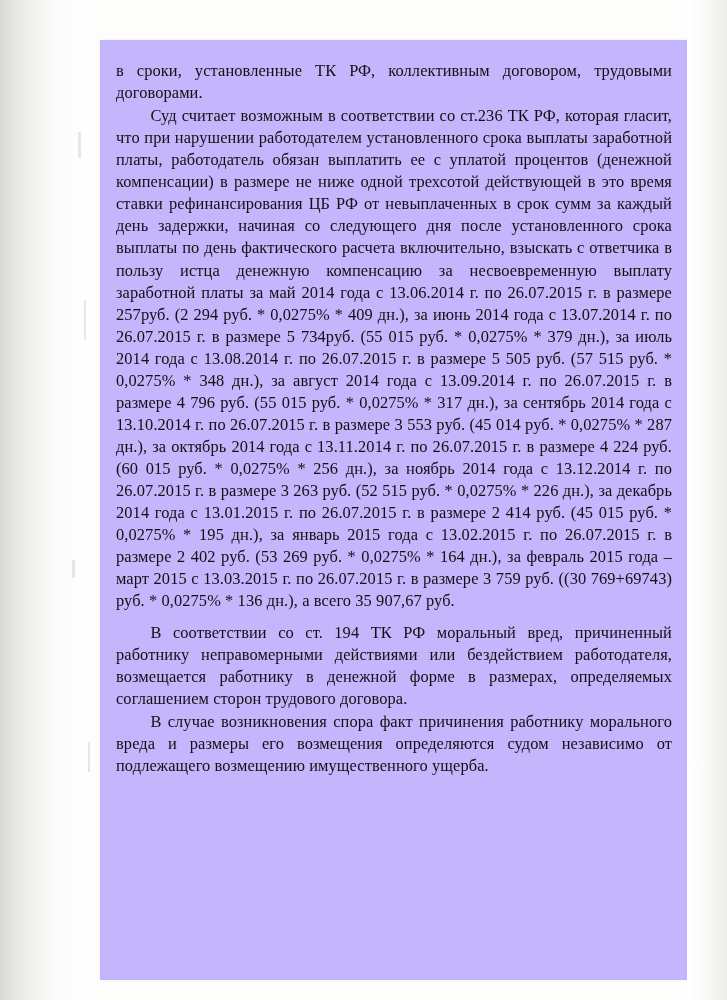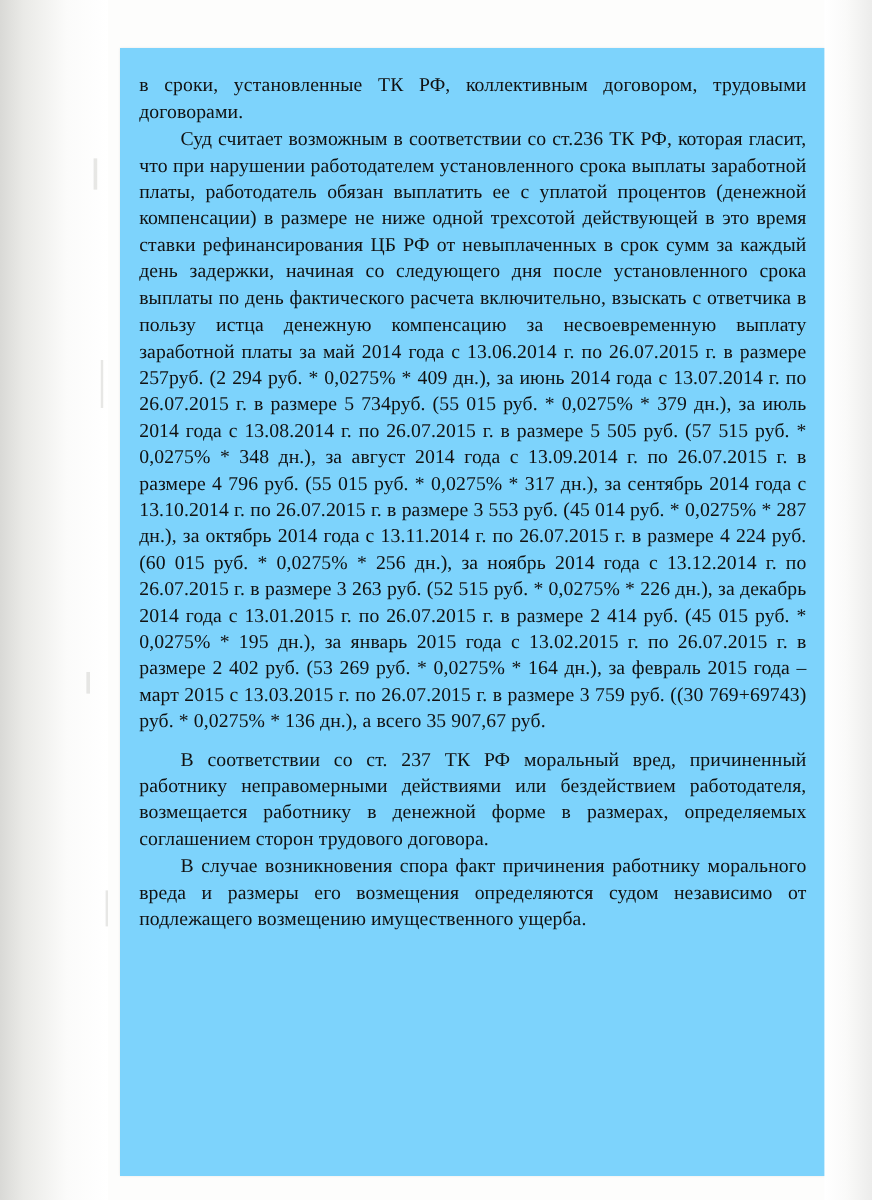--- a/index.html
+++ b/index.html
@@ -36,21 +36,21 @@
     width: 40px; height: 1000px;
     background: linear-gradient(to left, #ececeb 0%, #fafaf9 55%, #ffffff 100%);
     pointer-events: none;
   }
   #sheet {
     position: absolute;
     left: 100px;
     top: 40px;
     width: 588px;
     height: 940px;
-    background: #7dd3fc;
+    background: #c4b5fd;
     box-shadow: 0 0 2px rgba(0,0,0,0.08);
   }
   .doc-body {
     position: absolute;
     left: 16px;
     top: 20px;
     width: 556px;
     font-size: 16.4px;
     line-height: 1.345;
     text-align: justify;
@@ -86,18 +86,18 @@
   <div class="speckle" style="left:78px; top:132px; width:3px; height:26px;"></div>
   <div class="speckle" style="left:84px; top:300px; width:2px; height:40px;"></div>
   <div class="speckle" style="left:72px; top:560px; width:3px; height:18px;"></div>
   <div class="speckle" style="left:88px; top:742px; width:2px; height:30px;"></div>
 
   <div id="sheet">
     <div class="doc-body">
 
       <p class="para noindent">в сроки, установленные ТК РФ, коллективным договором, трудовыми договорами.</p>
       <p class="para">Суд считает возможным в соответствии со ст.236 ТК РФ, которая гласит, что при нарушении работодателем установленного срока выплаты заработной платы, работодатель обязан выплатить ее с уплатой процентов (денежной компенсации) в размере не ниже одной трехсотой действующей в это время ставки рефинансирования ЦБ РФ от невыплаченных в срок сумм за каждый день задержки, начиная со следующего дня после установленного срока выплаты по день фактического расчета включительно, взыскать с ответчика в пользу истца денежную компенсацию за несвоевременную выплату заработной платы за май 2014 года с 13.06.2014 г. по 26.07.2015 г. в размере 257руб. (2 294 руб. * 0,0275% * 409 дн.),  за июнь 2014 года с 13.07.2014 г. по 26.07.2015 г. в размере 5 734руб. (55 015 руб. * 0,0275% * 379 дн.), за июль 2014 года с 13.08.2014 г. по 26.07.2015 г. в размере 5 505 руб. (57 515 руб. * 0,0275% * 348 дн.),  за август 2014 года с 13.09.2014 г. по 26.07.2015 г. в размере 4 796 руб. (55 015 руб. * 0,0275% * 317 дн.),  за сентябрь 2014 года с 13.10.2014 г. по 26.07.2015 г. в размере 3 553 руб. (45 014 руб. * 0,0275% * 287 дн.),  за октябрь 2014 года с 13.11.2014 г. по 26.07.2015 г. в размере 4 224 руб. (60 015 руб. * 0,0275% * 256 дн.), за ноябрь 2014 года с 13.12.2014 г. по 26.07.2015 г. в размере 3 263 руб. (52 515 руб. * 0,0275% * 226 дн.),  за декабрь 2014 года с 13.01.2015 г. по 26.07.2015 г. в размере 2 414 руб. (45 015 руб. * 0,0275% * 195 дн.), за январь 2015 года с 13.02.2015 г. по 26.07.2015 г. в размере 2 402 руб. (53 269 руб. * 0,0275% * 164 дн.),  за февраль 2015 года – март 2015 с 13.03.2015 г. по 26.07.2015 г. в размере 3 759 руб. ((30 769+69743) руб. * 0,0275% * 136 дн.),  а всего 35 907,67 руб.</p>
-      <p class="para gap-before">В соответствии со ст. 237 ТК РФ моральный вред, причиненный работнику неправомерными действиями или бездействием работодателя, возмещается работнику в денежной форме в размерах, определяемых соглашением сторон трудового договора.</p>
+      <p class="para gap-before">В соответствии со ст. 194 ТК РФ моральный вред, причиненный работнику неправомерными действиями или бездействием работодателя, возмещается работнику в денежной форме в размерах, определяемых соглашением сторон трудового договора.</p>
       <p class="para">В случае возникновения спора факт причинения работнику морального вреда и размеры его возмещения определяются судом независимо от подлежащего возмещению имущественного ущерба.</p>
 
     </div>
   </div>
 </div>
 
 </body></html>

